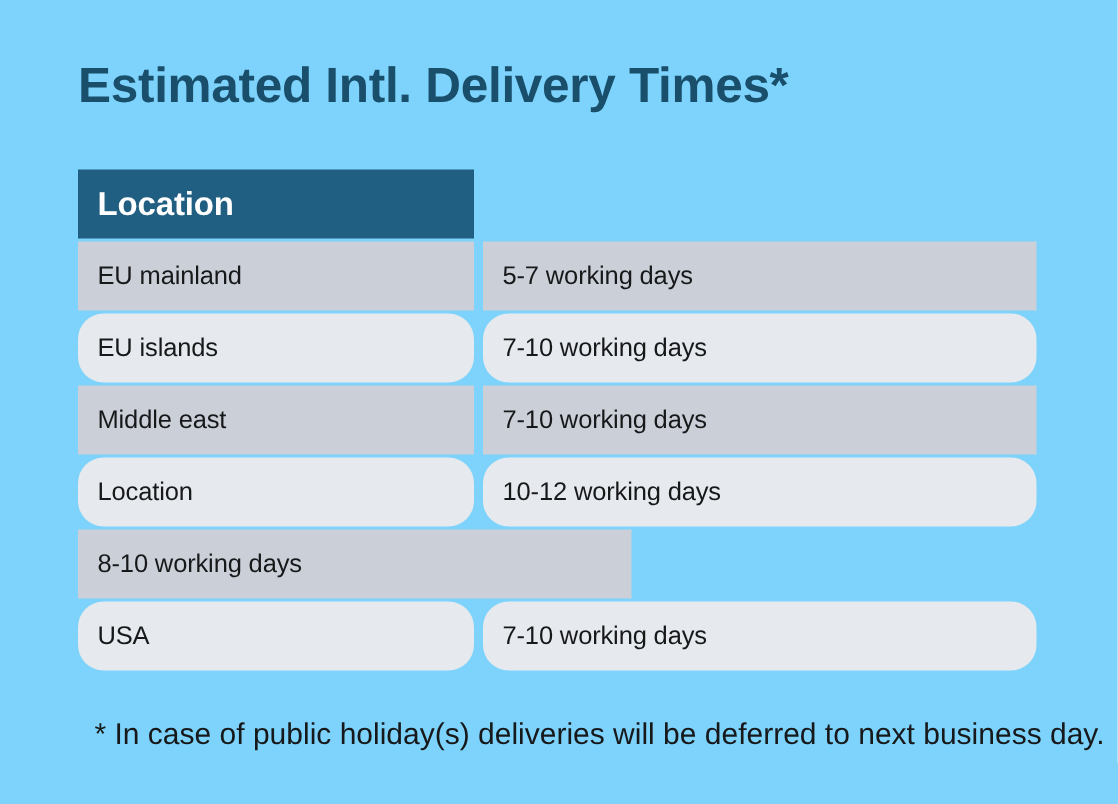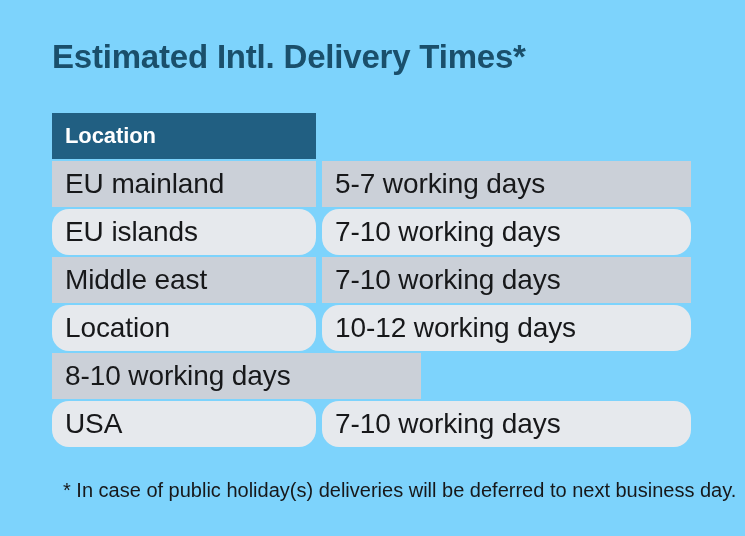--- a/index.html
+++ b/index.html
@@ -75,21 +75,21 @@
   }
   .data-row.shade-dark .cell {
     background: #cbd0d8;
   }
   .data-row.shade-light .cell {
     background: #e6e9ed;
     border-radius: 17px;
   }
   .data-row .cell span {
     color: #17181a;
-    font-size: 28px;
+    font-size: 17px;
     font-weight: 400;
     letter-spacing: -0.1px;
     white-space: nowrap;
   }
   .footnote {
     position: absolute;
     left: 63px;
     top: 480px;
     font-size: 20px;
     line-height: 20px;

